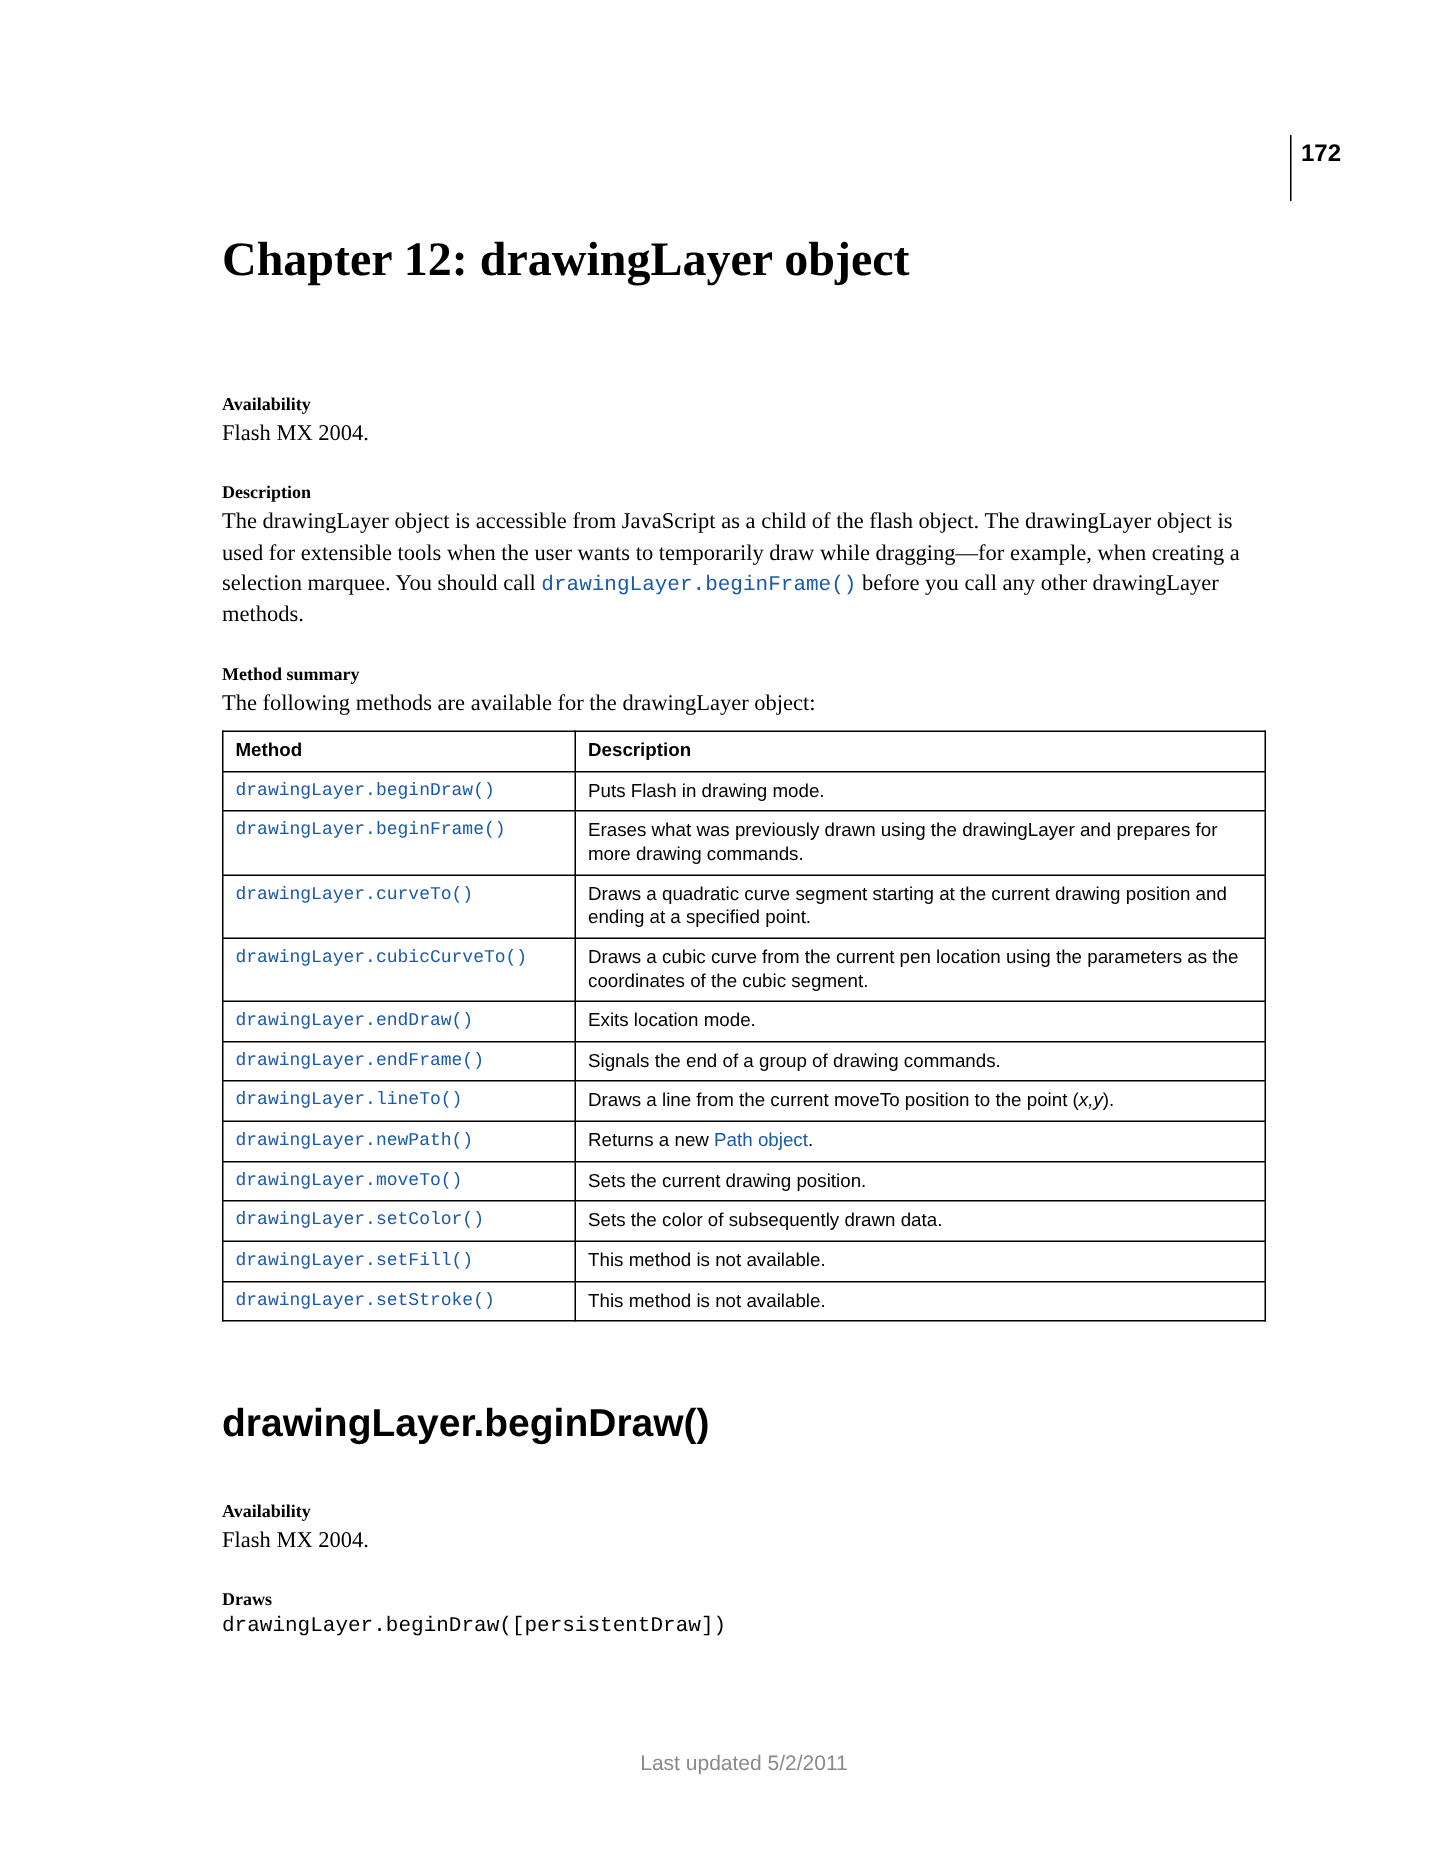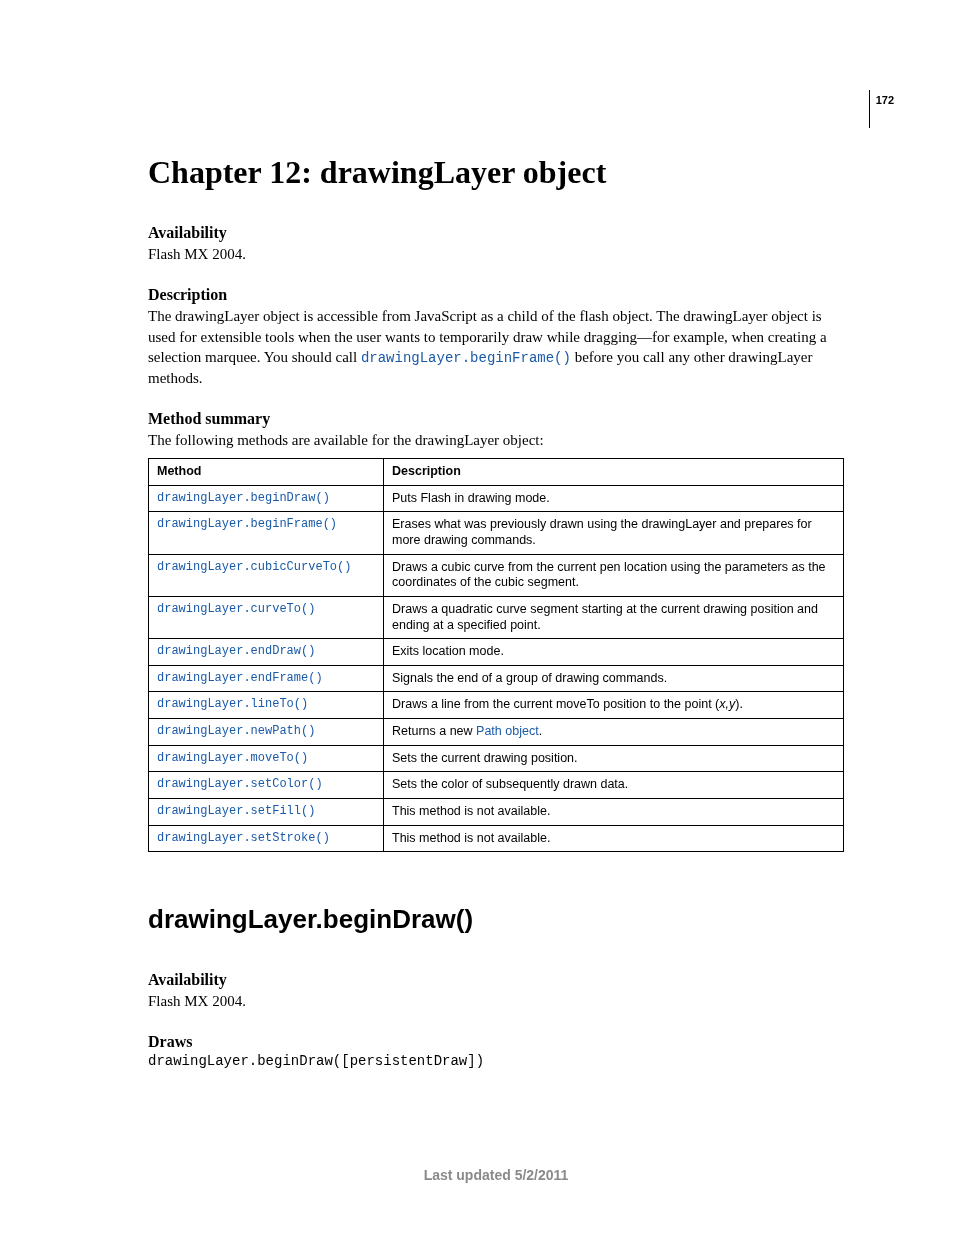--- a/index.html
+++ b/index.html
@@ -13,35 +13,35 @@
   }
   .page {
     padding: 90px 110px 40px 148px;
   }
   .page-number {
     position: absolute;
     top: 90px;
     right: 60px;
     font-family: "Myriad Pro", "Segoe UI", Arial, sans-serif;
     font-weight: 700;
-    font-size: 11px;
+    font-size: 16px;
     border-left: 1px solid #000;
     padding: 4px 0 22px 6px;
   }
   h1.chapter-title {
     font-family: "Minion Pro", "Times New Roman", Georgia, serif;
     font-weight: 700;
     font-size: 32px;
     margin-top: 64px;
-    margin-bottom: 33px;
+    margin-bottom: 71px;
   }
   .section-label {
     font-family: "Minion Pro", "Times New Roman", Georgia, serif;
     font-weight: 700;
-    font-size: 16px;
+    font-size: 12px;
     margin-bottom: 2px;
   }
   .body-text {
     font-family: "Minion Pro", "Times New Roman", Georgia, serif;
     font-size: 15px;
     line-height: 1.35;
     margin-bottom: 22px;
   }
   .code-inline {
     font-family: "Courier New", monospace;
@@ -88,21 +88,21 @@
     font-family: "Courier New", monospace;
     font-size: 14px;
     margin-bottom: 22px;
   }
   .footer {
     position: absolute;
     bottom: 52px;
     left: 0; right: 0;
     text-align: center;
     font-family: "Myriad Pro", "Segoe UI", Arial, sans-serif;
-    font-weight: 700;
+    font-weight: 400;
     font-size: 14px;
     color: #8a8a8a;
     padding-left: 38px;
   }
 </style>
 </head>
 <body>
 
 <div class="page-number">172</div>
 
@@ -131,26 +131,26 @@
     <tbody id="method-rows">
         <tr>
           <td class="method-col">drawingLayer.beginDraw()</td>
           <td>Puts Flash in drawing mode.</td>
         </tr>
         <tr>
           <td class="method-col">drawingLayer.beginFrame()</td>
           <td>Erases what was previously drawn using the drawingLayer and prepares for more drawing commands.</td>
         </tr>
         <tr>
+          <td class="method-col">drawingLayer.curveTo()</td>
+          <td>Draws a quadratic curve segment starting at the current drawing position and ending at a specified point.</td>
+        </tr>
+        <tr>
           <td class="method-col">drawingLayer.cubicCurveTo()</td>
           <td>Draws a cubic curve from the current pen location using the parameters as the coordinates of the cubic segment.</td>
-        </tr>
-        <tr>
-          <td class="method-col">drawingLayer.curveTo()</td>
-          <td>Draws a quadratic curve segment starting at the current drawing position and ending at a specified point.</td>
         </tr>
         <tr>
           <td class="method-col">drawingLayer.endDraw()</td>
           <td>Exits location mode.</td>
         </tr>
         <tr>
           <td class="method-col">drawingLayer.endFrame()</td>
           <td>Signals the end of a group of drawing commands.</td>
         </tr>
         <tr>

